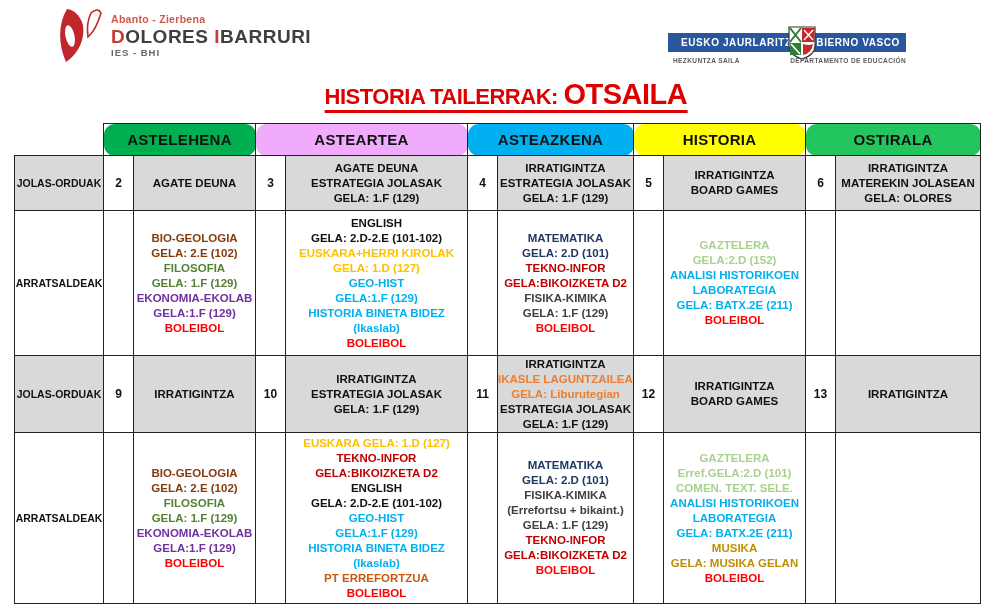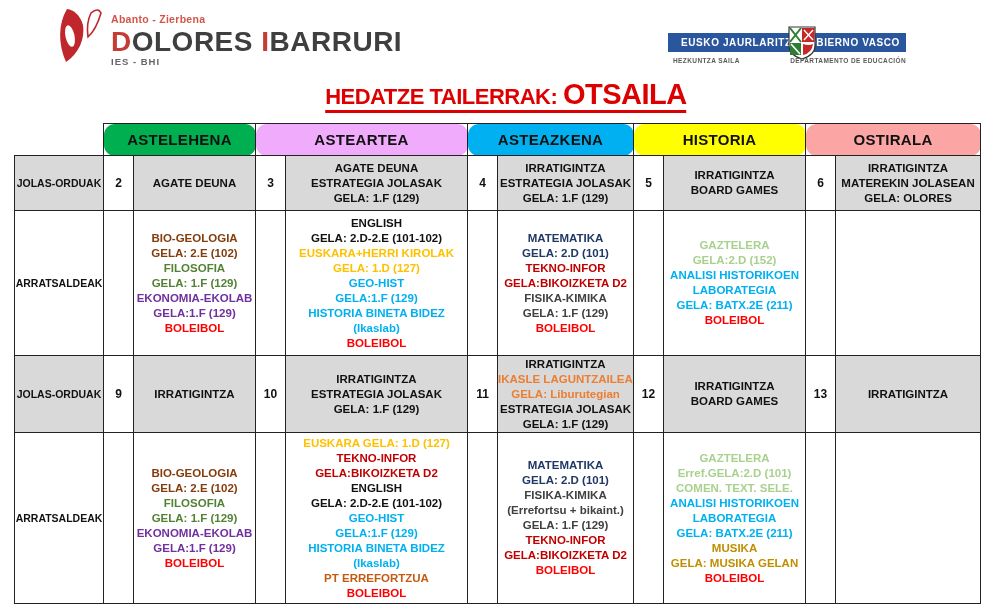--- a/index.html
+++ b/index.html
@@ -5,21 +5,21 @@
   html,body{margin:0;padding:0;}
   body{
     width:992px;height:614px;position:relative;overflow:hidden;
     background:#ffffff;
     font-family:"Liberation Sans", sans-serif;
   }
   
   .school-logo{position:absolute;left:55px;top:6px;display:flex;align-items:flex-start;}
   .school-text{margin-left:4px;padding-top:8px;line-height:1.05;}
   .school-region{color:#d2544a;font-size:10.5px;font-weight:700;letter-spacing:.3px;}
-  .school-name{font-size:28px;font-weight:700;color:#3f3f3f;letter-spacing:.5px;margin-top:2px;text-align:right;}
+  .school-name{font-size:19px;font-weight:700;color:#3f3f3f;letter-spacing:.5px;margin-top:2px;text-align:right;}
   .school-name .red{color:#c43c35;}
   .school-sub{font-size:9.5px;color:#666;font-weight:700;letter-spacing:1px;margin-top:1px;}
   
   .gov-logo{position:absolute;left:668px;top:28px;width:238px;height:38px;}
   .gov-bar{position:absolute;left:0;top:5px;width:238px;height:19px;background:#2a569e;
     display:flex;align-items:center;justify-content:space-between;}
   .gov-bar span{color:#fff;font-weight:700;font-size:10px;letter-spacing:.6px;white-space:nowrap;}
   .gov-bar .lt{margin-left:13px;}
   .gov-bar .rt{margin-right:8px;}
   .gov-crest{position:absolute;left:120px;top:-2px;}
@@ -92,21 +92,21 @@
       <path d="M15 18 Q21 20 25 18 Q24 27 15 29 Z" fill="#c62828"></path>
     </svg>
   </span>
   <div class="gov-subs">
     <span class="ls">HEZKUNTZA SAILA</span>
     <span class="rs">DEPARTAMENTO DE EDUCACIÓN</span>
   </div>
 </div>
 
 <div class="page-title">
-  <span class="prefix">HEDATZE TAILERRAK: </span><span class="month">OTSAILA</span>
+  <span class="prefix">HISTORIA TAILERRAK: </span><span class="month">OTSAILA</span>
 </div>
 
 <table class="sched">
   <colgroup>
     <col style="width:89px">
       <col style="width:30px">
       <col style="width:122px">
     <col style="width:30px">
       <col style="width:182px">
     <col style="width:30px">
@@ -116,21 +116,21 @@
     <col style="width:30px">
       <col style="width:145px">
   </colgroup>
   <tbody>
       <tr>
         <td class="spacer"></td>
         <td class="day-head" colspan="2" style="background: rgb(0, 176, 80);">ASTELEHENA</td>
         <td class="day-head" colspan="2" style="background: #f0abfc;">ASTEARTEA</td>
         <td class="day-head" colspan="2" style="background: rgb(0, 176, 240);">ASTEAZKENA</td>
         <td class="day-head" colspan="2" style="background: rgb(255, 255, 0);">HISTORIA</td>
-        <td class="day-head" colspan="2" style="background: #fca5a5;">OSTIRALA</td>
+        <td class="day-head" colspan="2" style="background: #22c55e;">OSTIRALA</td>
       </tr>
       <tr>
         <td class="lbl shaded">JOLAS-ORDUAK</td>
         <td class="num">2</td>
         <td class="content shaded">
           <div style="color: rgb(17, 17, 17);">AGATE DEUNA</div>
         </td>
         <td class="num">3</td>
         <td class="content shaded">
           <div style="color: rgb(17, 17, 17);">AGATE DEUNA</div>

